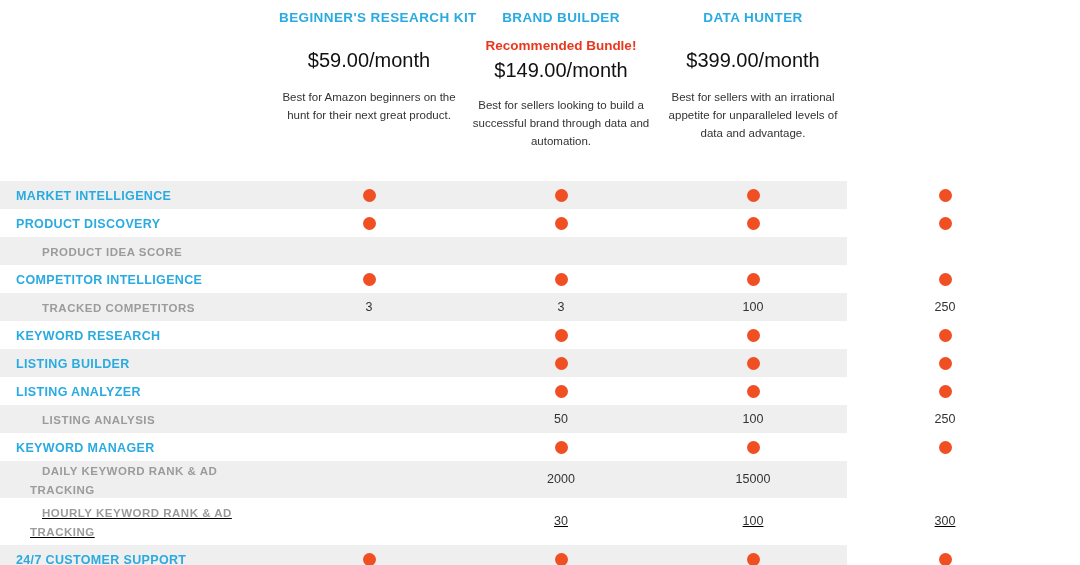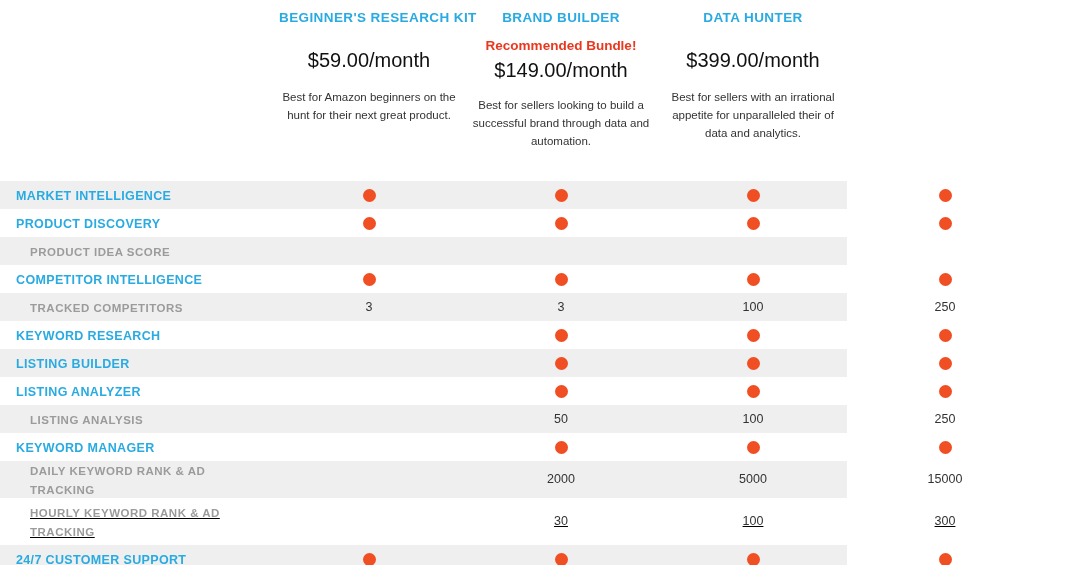--- a/index.html
+++ b/index.html
@@ -90,20 +90,21 @@
     font-weight: bold;
     letter-spacing: 0.35px;
     text-transform: uppercase;
     color: #29abe2;
     line-height: 1.35;
   }
   .fname.sub .fname-text {
     color: #9b9b9b;
     font-size: 11.5px;
     letter-spacing: 0.5px;
+    margin-left: 12px;
   }
 
   .fcell {
     flex: 0 0 192px;
     width: 192px;
     text-align: center;
     font-size: 12.5px;
     color: #333333;
     line-height: 1.3;
   }
@@ -132,21 +133,21 @@
     <div class="plan-col has-badge">
       <div class="plan-name">BRAND BUILDER</div>
       <div class="plan-badge">Recommended Bundle!</div>
       <div class="plan-price">$149.00/month</div>
       <div class="plan-desc">Best for sellers looking to build a successful brand through data and automation.</div>
     </div>
     <div class="plan-col no-badge">
       <div class="plan-name">DATA HUNTER</div>
 
       <div class="plan-price">$399.00/month</div>
-      <div class="plan-desc">Best for sellers with an irrational appetite for unparalleled their of data and analytics.</div>
+      <div class="plan-desc">Best for sellers with an irrational appetite for unparalleled levels of data and advantage.</div>
     </div>
   </div>
 
   <div class="feature-table" id="feature-table">
       <div class="frow stripe">
         <div class="fname"><span class="fname-text">MARKET INTELLIGENCE</span></div>
         <div class="fcell"><span class="dot"></span></div>
         <div class="fcell"><span class="dot"></span></div>
         <div class="fcell"><span class="dot"></span></div>
         <div class="fcell"><span class="dot"></span></div>
@@ -211,21 +212,20 @@
         <div class="fname"><span class="fname-text">KEYWORD MANAGER</span></div>
         <div class="fcell"></div>
         <div class="fcell"><span class="dot"></span></div>
         <div class="fcell"><span class="dot"></span></div>
         <div class="fcell"><span class="dot"></span></div>
       </div>
       <div class="frow stripe">
         <div class="fname sub"><span class="fname-text">DAILY KEYWORD RANK &amp; AD TRACKING</span></div>
         <div class="fcell"></div>
         <div class="fcell"><span>2000</span></div>
-        <div class="fcell"><span>5000</span></div>
         <div class="fcell"><span>15000</span></div>
       </div>
       <div class="frow plain tall">
         <div class="fname sub"><span class="fname-text">HOURLY KEYWORD RANK &amp; AD TRACKING</span></div>
         <div class="fcell"></div>
         <div class="fcell"><span>30</span></div>
         <div class="fcell"><span>100</span></div>
         <div class="fcell"><span>300</span></div>
       </div>
       <div class="frow stripe">

